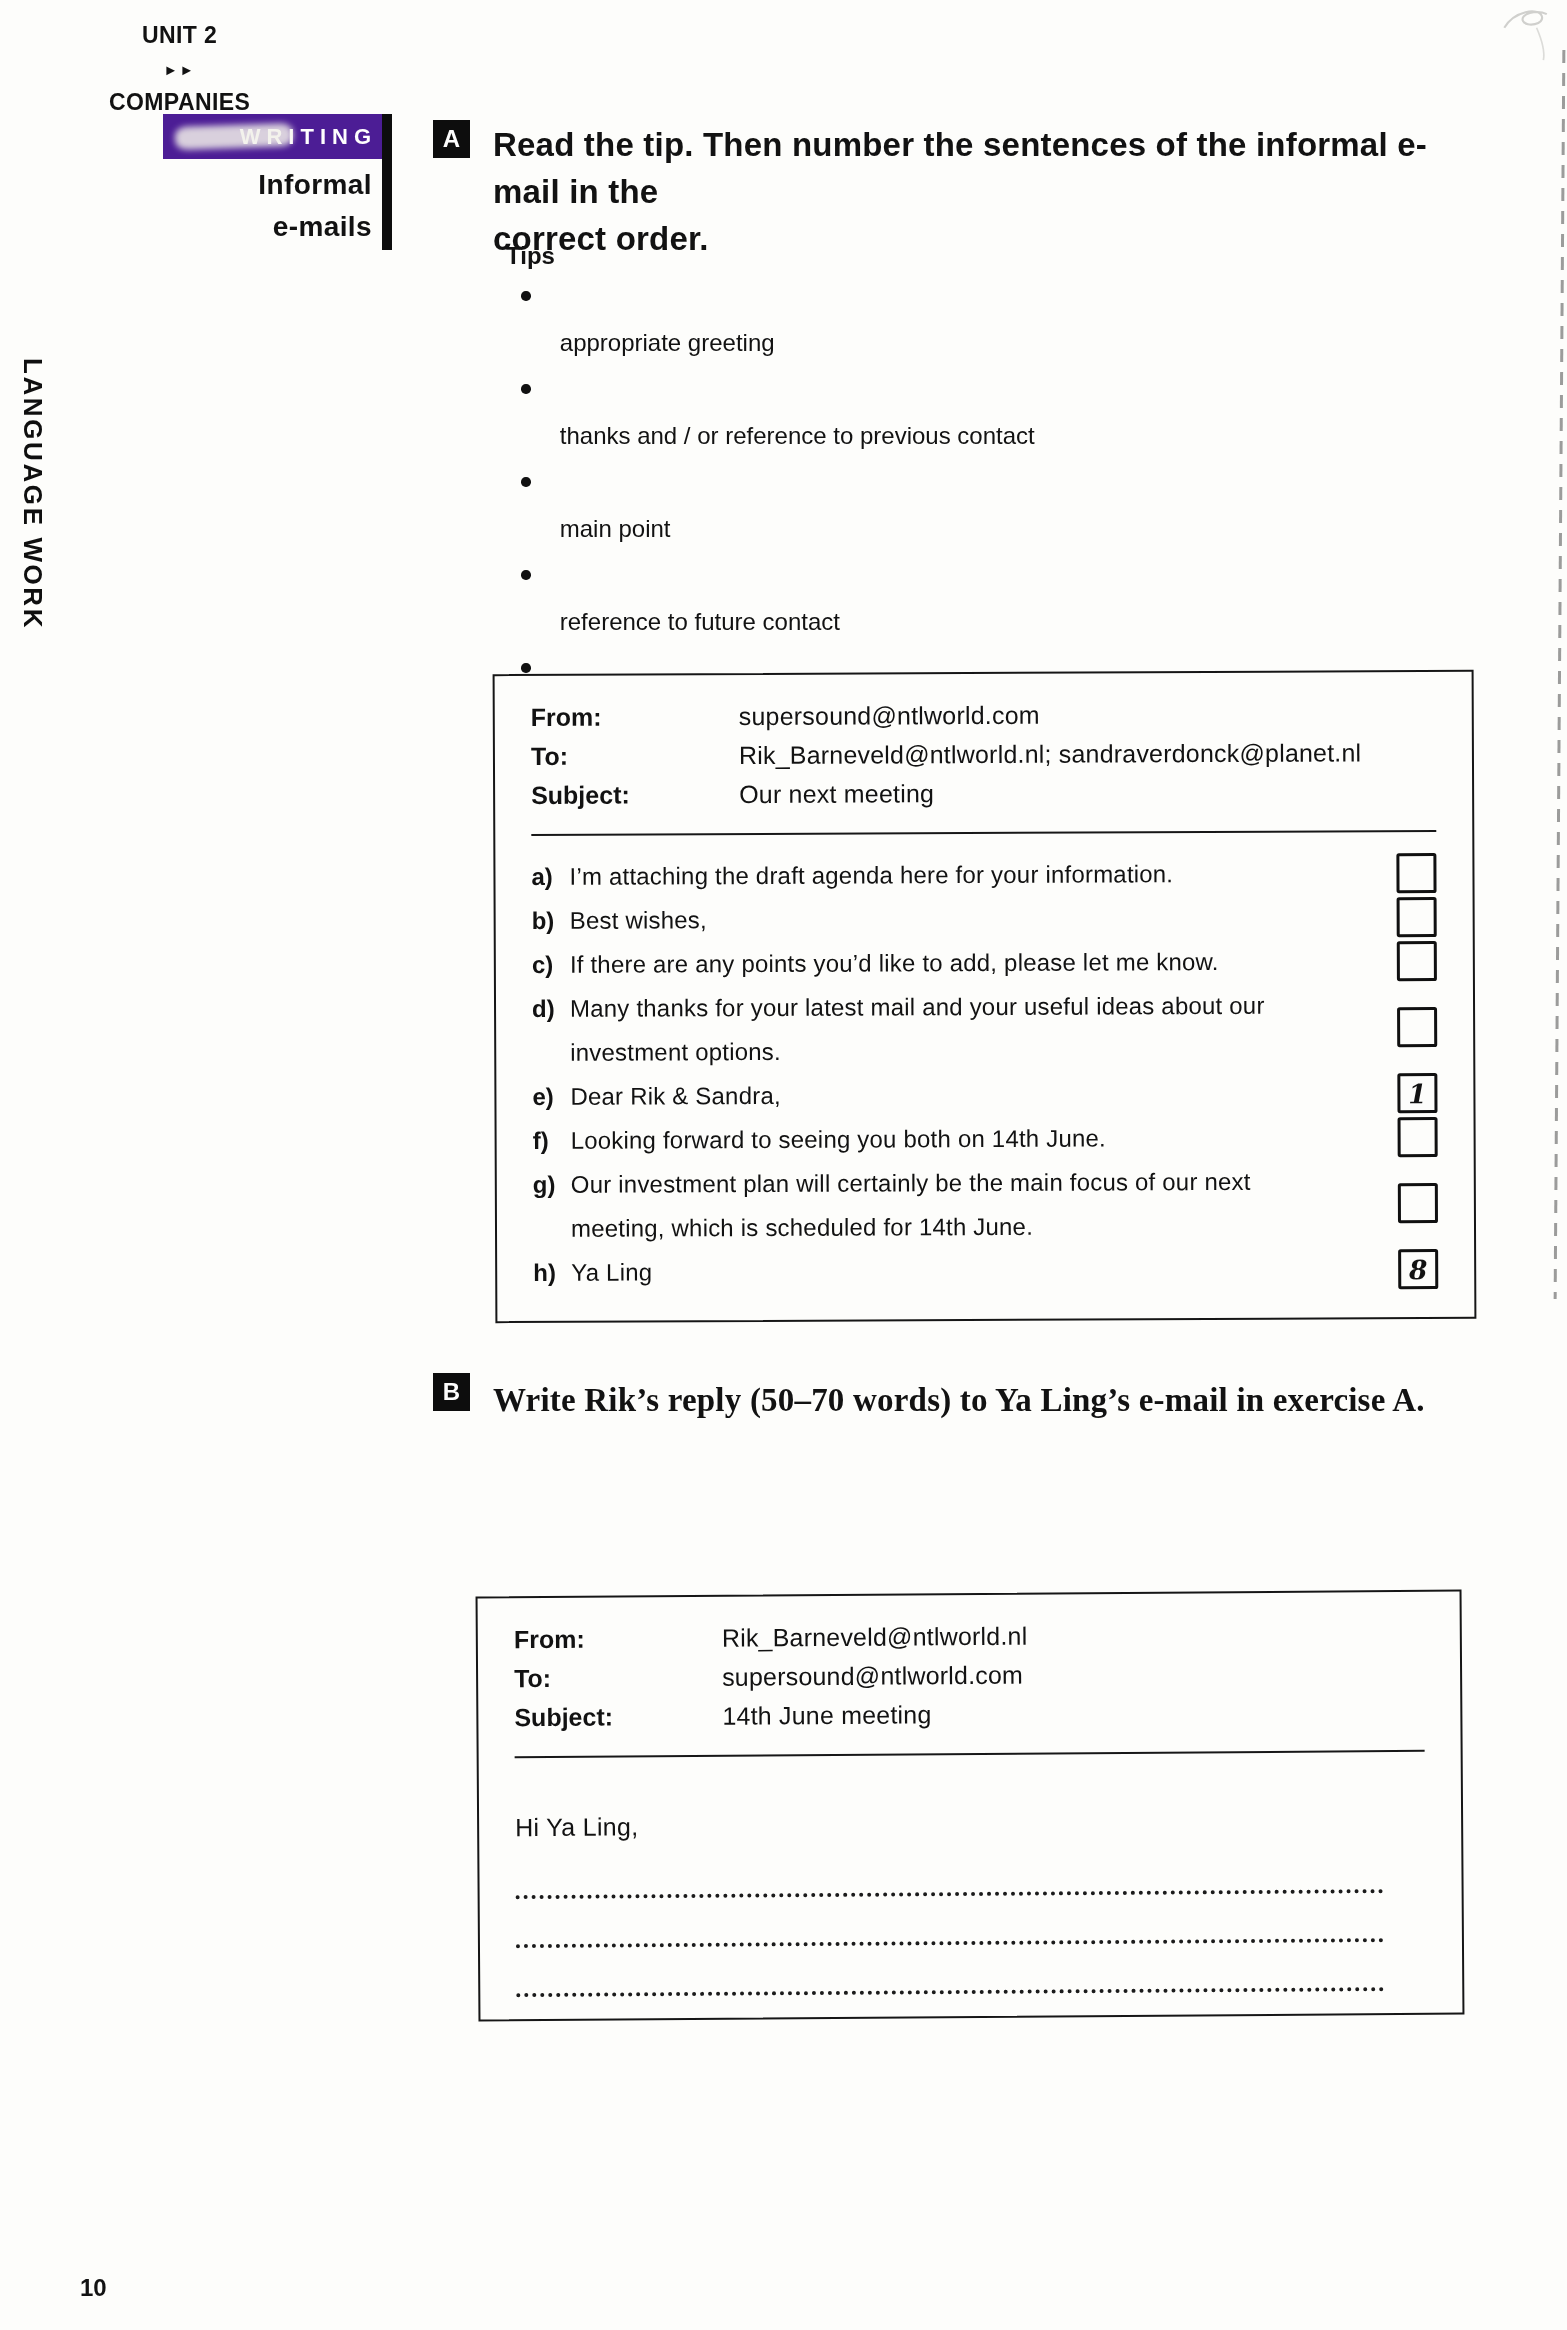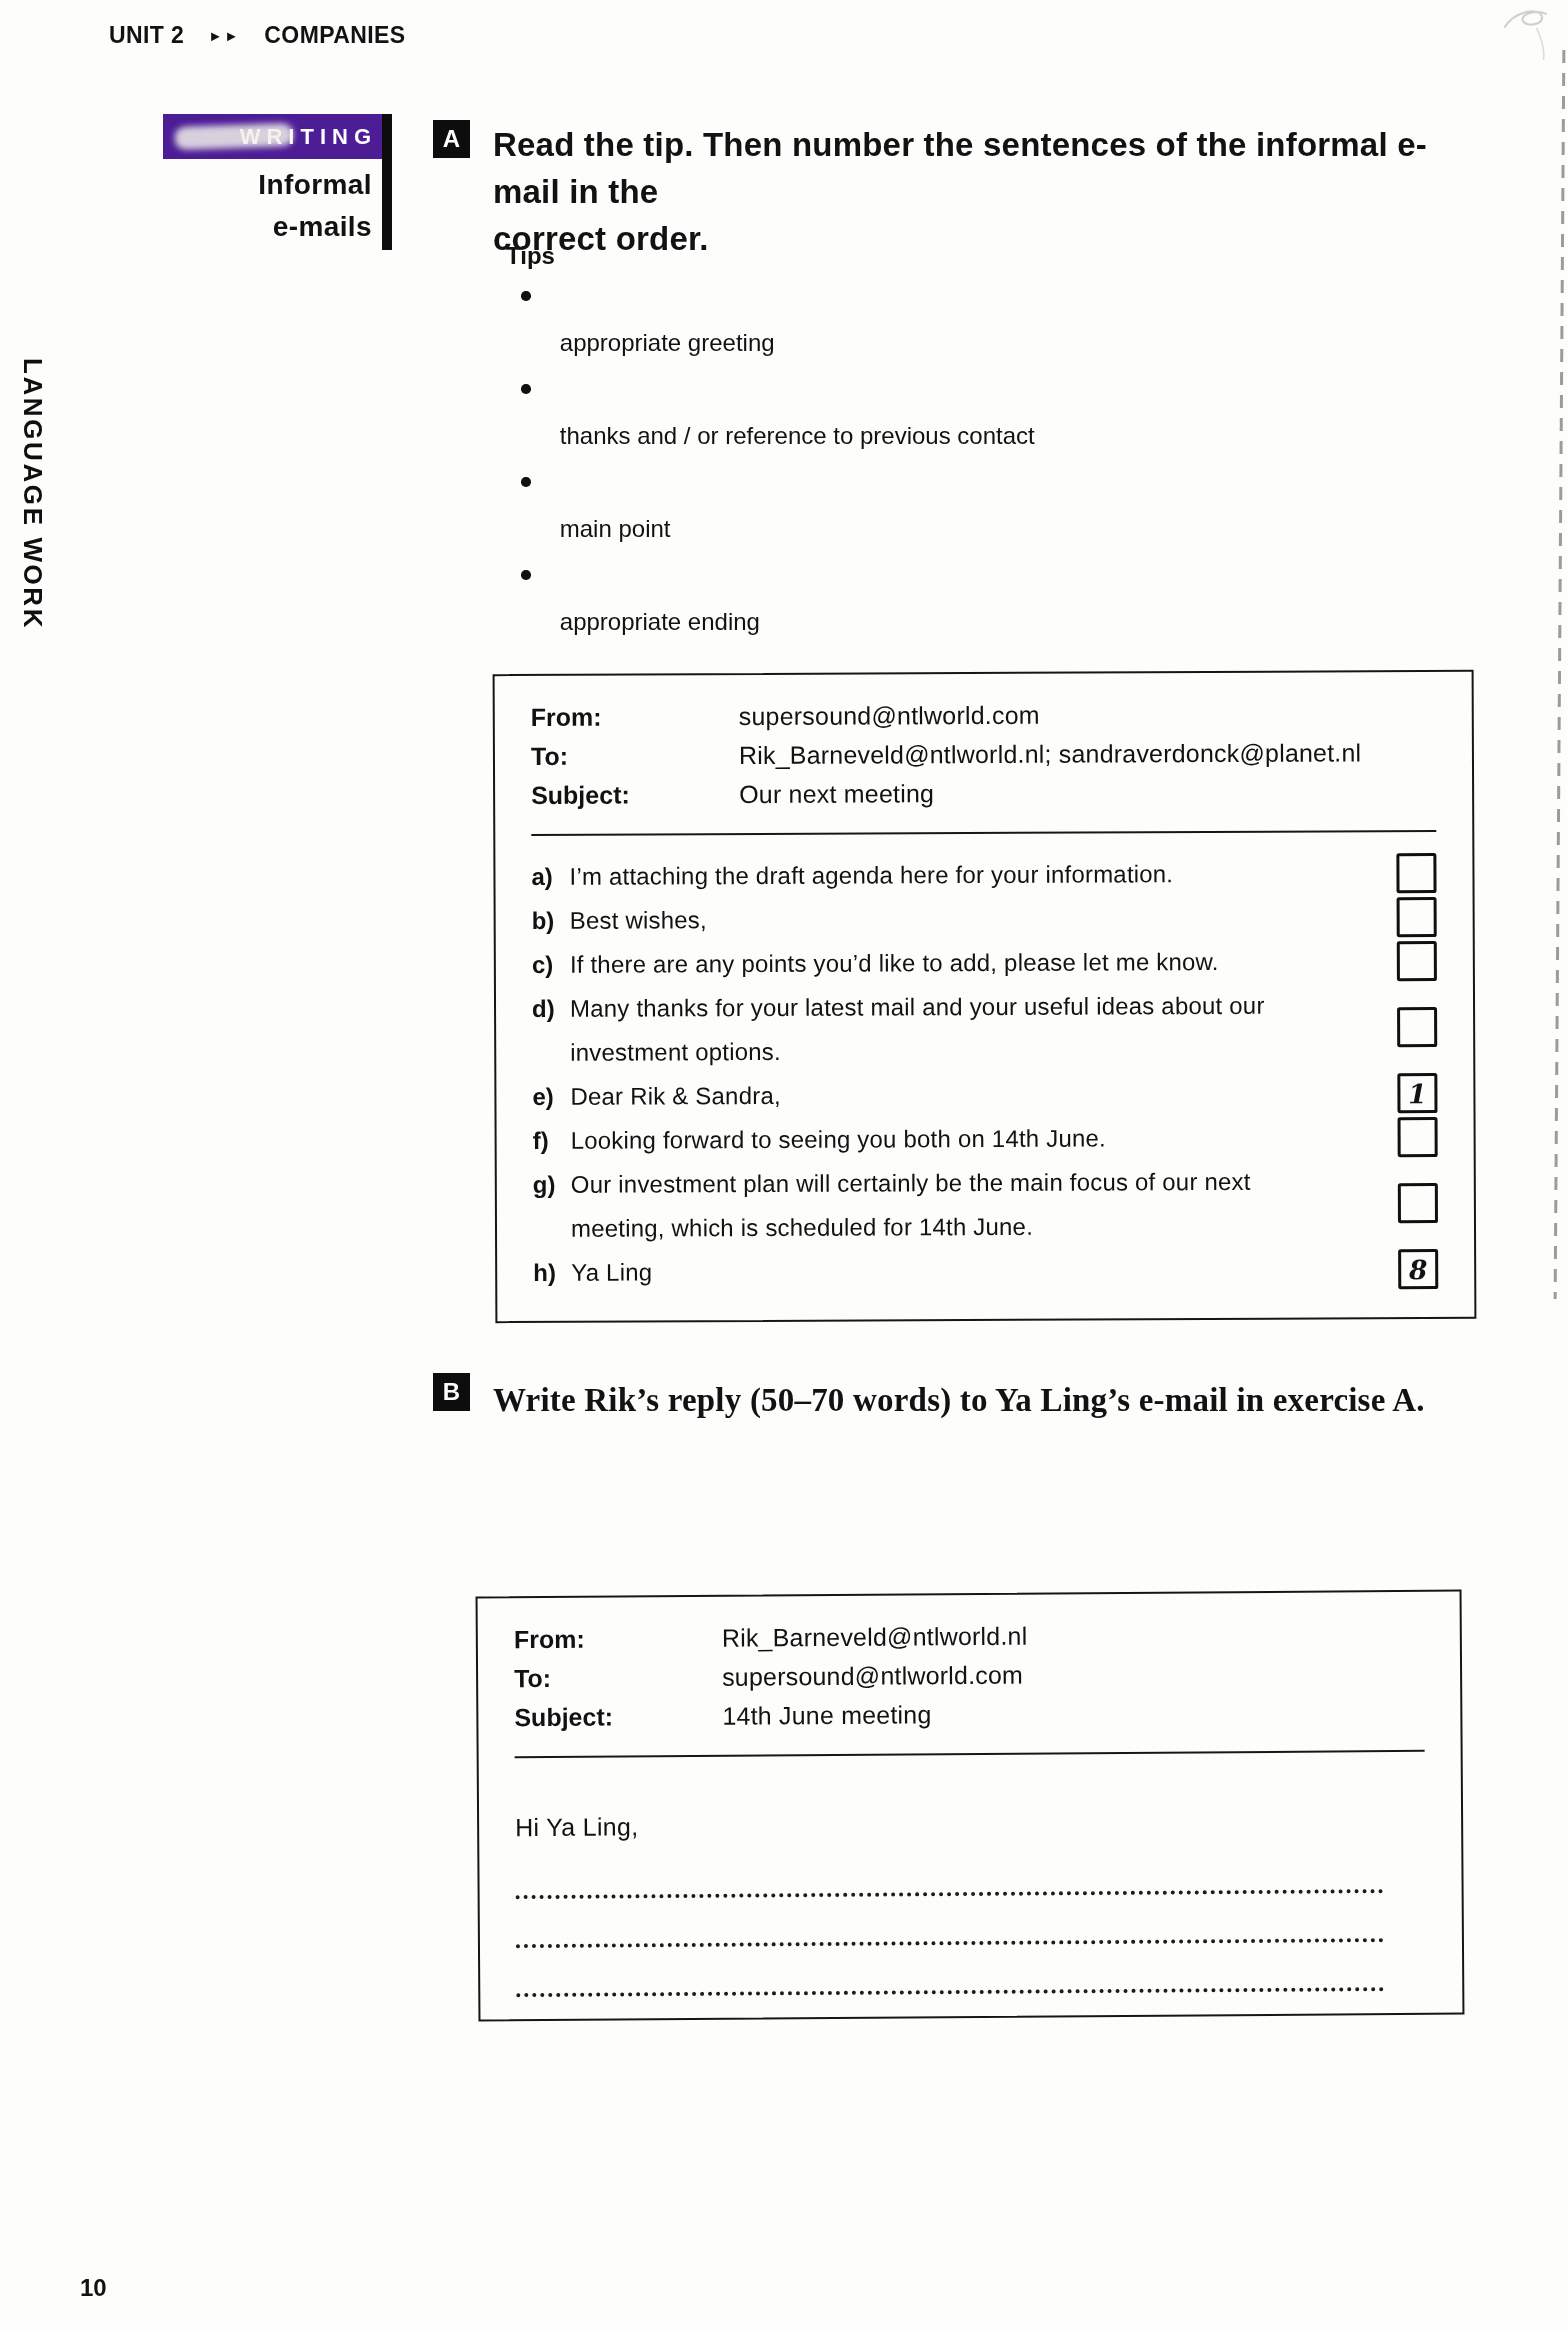--- a/index.html
+++ b/index.html
@@ -7,21 +7,21 @@
     position:relative; width:1567px; height:2330px; margin:0 auto;
     background:#fdfdfb; overflow:hidden; color:#121212;
     font-family:"Liberation Sans", sans-serif;
   }
   .preline { white-space:pre-line; }
 
   
   .unit-header {
     position:absolute; left:109px; top:22px;
     font-size:23px; font-weight:bold; letter-spacing:0.4px;
-    display:flex; align-items:center; gap:24px;
+    display:flex; align-items:center; gap:12px;flex-direction:column;
   }
   .unit-arrows { font-size:14.5px; letter-spacing:1.7px; position:relative; top:0.9px; }
 
   
   .sidebar-vertical {
     position:absolute; left:17px; top:358px;
     writing-mode:vertical-rl; text-orientation:sideways;
     font-size:26px; font-weight:bold; letter-spacing:2.6px; color:#0f0f0f;
   }
 
@@ -153,20 +153,24 @@
       <div class="bullet-row">
           <span class="bullet-dot"></span>
           <span class="bullet-text">thanks and / or reference to previous contact</span>
         </div>
       <div class="bullet-row">
           <span class="bullet-dot"></span>
           <span class="bullet-text">main point</span>
         </div>
       <div class="bullet-row">
           <span class="bullet-dot"></span>
+          <span class="bullet-text">reference to future contact</span>
+        </div>
+      <div class="bullet-row">
+          <span class="bullet-dot"></span>
           <span class="bullet-text">appropriate ending</span>
         </div>
     </div>
   </div>
 
   <div class="email-box email-box-a">
     <div class="email-inner">
       <div class="hdr-row">
         <span class="hdr-label">From:</span>
         <span class="hdr-value">supersound@ntlworld.com</span>

